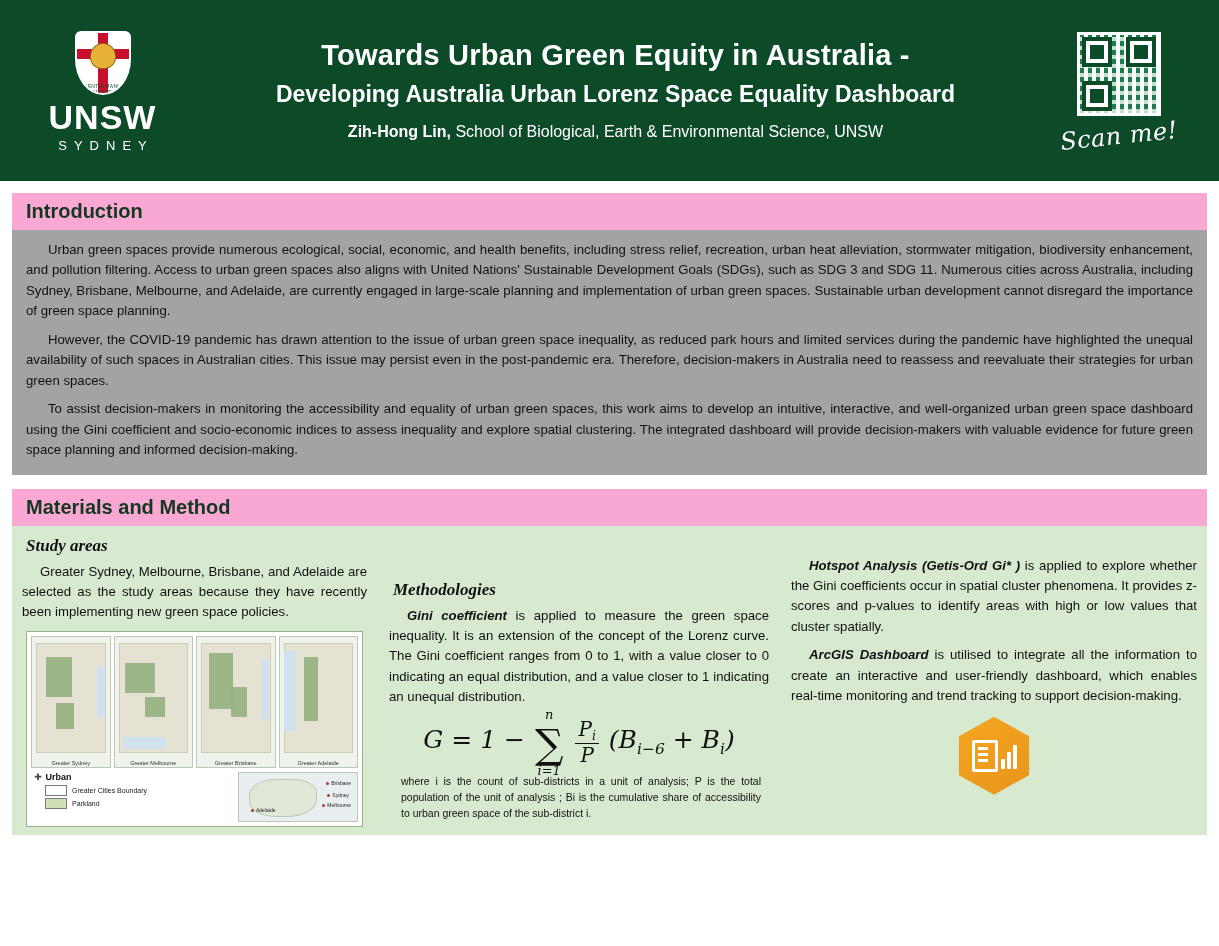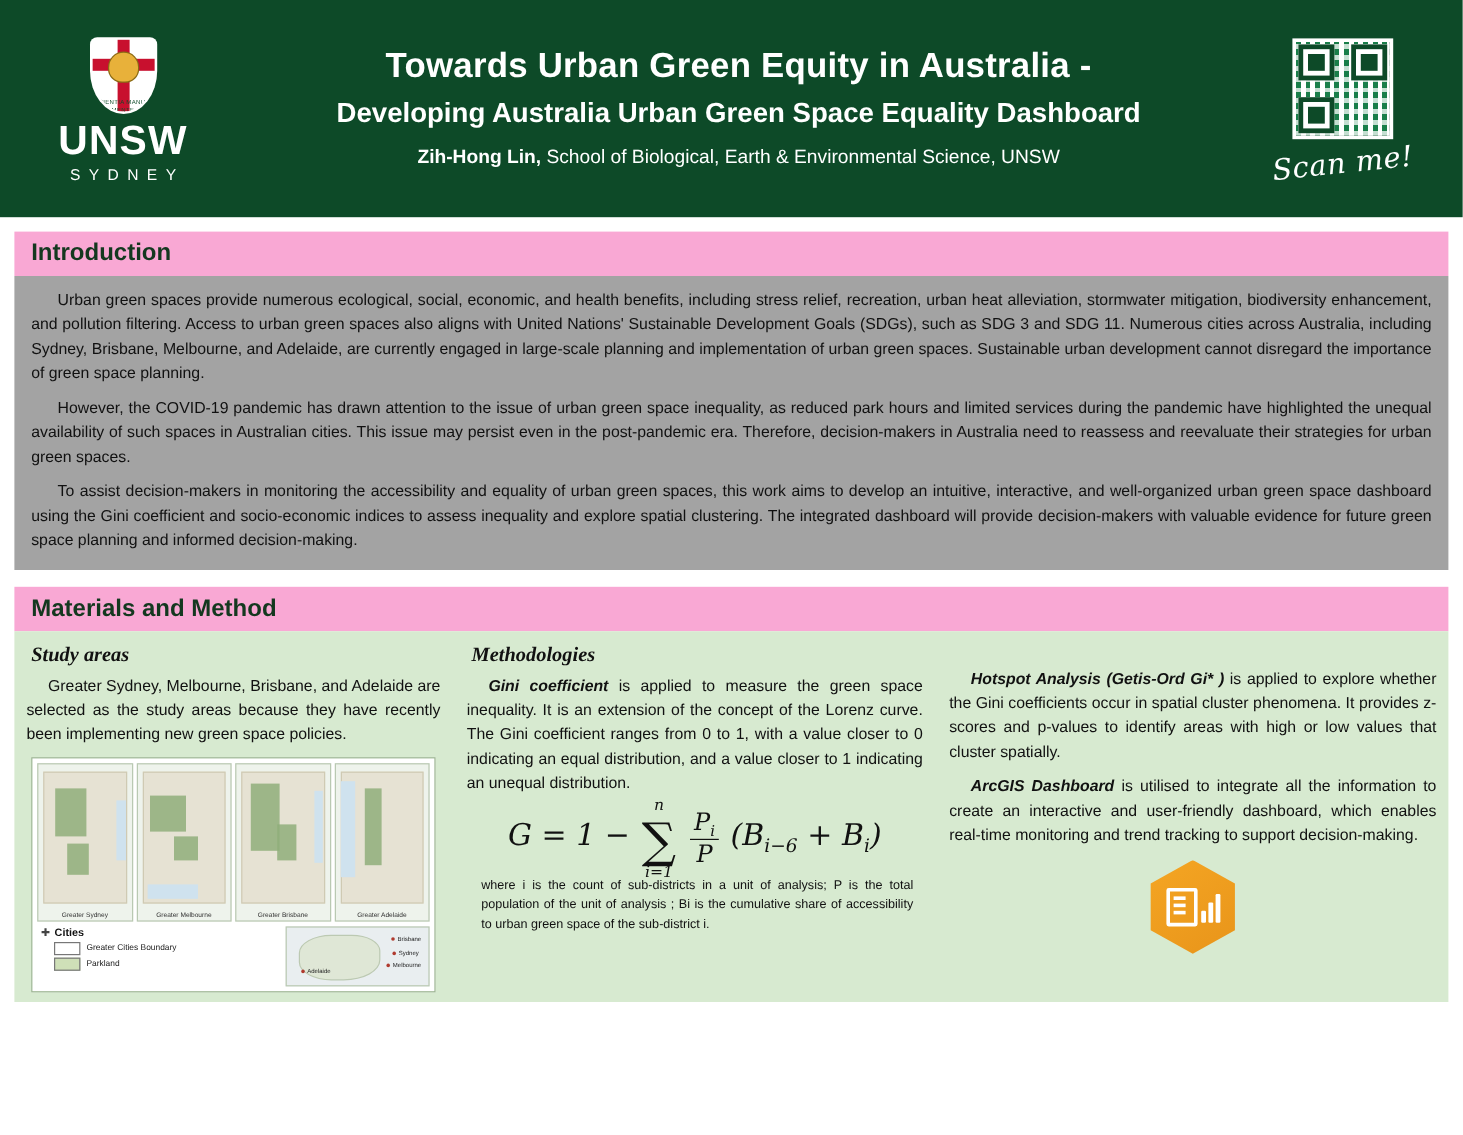--- a/index.html
+++ b/index.html
@@ -205,21 +205,21 @@
 
   
   .mm-body {
     background: #d7ead0;
     padding: 6px 10px 8px 10px;
     display: flex;
     gap: 22px;
     box-sizing: border-box;
   }
   .col-left { flex: 0 0 345px; }
-  .col-mid { flex: 0 0 380px; }
+  .col-mid { flex: 0 0 380px; margin-top: 44px; }
   .col-right { flex: 1 1 auto; }
 
   .col-title {
     font-family: "Liberation Serif", serif;
     font-style: italic;
     font-weight: bold;
     font-size: 17px;
     color: #111;
     margin: 4px 0 6px 4px;
   }
@@ -456,21 +456,21 @@
         <div class="crest-lion"></div>
         <div class="crest-ribbon">SCIENTIA MANU E MENTE</div>
       </div>
     </div>
     <div class="unsw-word">UNSW</div>
     <div class="unsw-sub">SYDNEY</div>
   </div>
 
   <div class="header-text">
     <div class="poster-title">Towards Urban Green Equity in Australia -</div>
-    <div class="poster-subtitle">Developing Australia Urban Green Space Equality Dashboard</div>
+    <div class="poster-subtitle">Developing Australia Urban Lorenz Space Equality Dashboard</div>
     <div class="poster-authors">
       <b>Zih-Hong Lin,</b><span> School of Biological, Earth &amp; Environmental Science, UNSW</span>
     </div>
   </div>
 
   <div class="qr-block">
     <div class="qr-frame">
       <div class="qr-code">
         <span class="qr-eye tl"></span>
         <span class="qr-eye tr"></span>
@@ -533,21 +533,21 @@
               <div class="water" style="left:4px;top:14px;width:12px;height:80px;"></div>
               <div class="map-label">Greater Adelaide</div>
             </div>
 
           </div>
 
           <div class="legend-row">
             <div class="legend-left">
               <div class="legend-title">
                 <span class="plus">✚</span>
-                <span>Cities</span>
+                <span>Urban</span>
               </div>
               <div class="legend-item">
                 <span class="sw"></span>
                 <span>Greater Cities Boundary</span>
               </div>
               <div class="legend-item">
                 <span class="sw park"></span>
                 <span>Parkland</span>
               </div>
             </div>

